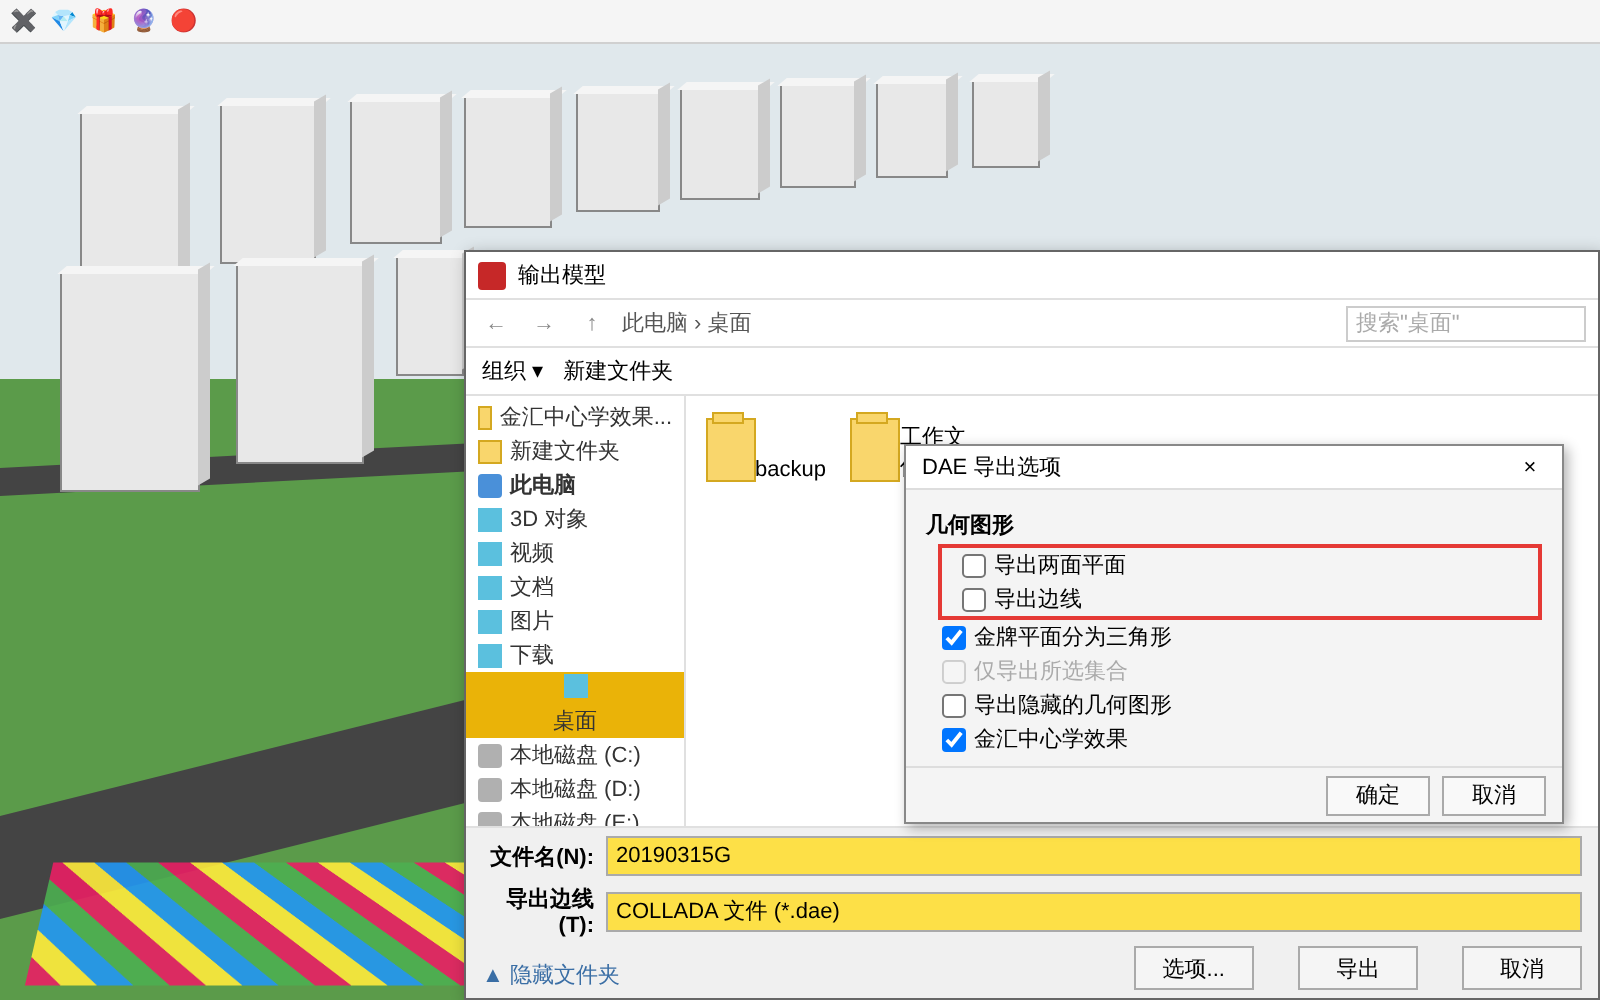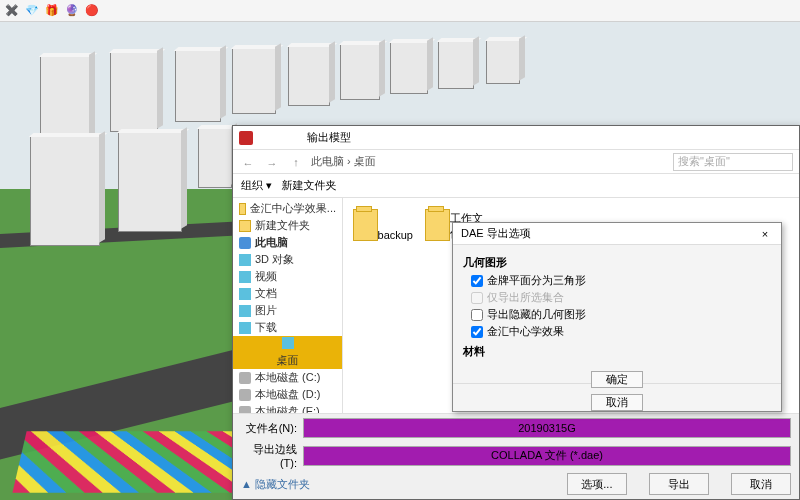--- a/index.html
+++ b/index.html
@@ -11,21 +11,21 @@
 .viewport { position: absolute; top: 22px; left: 0; right: 0; bottom: 0; background: linear-gradient(#e0e8ec 0%, #e0e8ec 35%, #5b9b4a 35%, #5b9b4a 100%); overflow: hidden; }
 
 .bldg { position: absolute; background: #e8e8e8; border: 1px solid #888; }
 .bldg::after { content: ""; position: absolute; right: -6px; top: -4px; width: 6px; height: 100%; background: #ccc; transform: skewY(-30deg); }
 .bldg::before { content: ""; position: absolute; top: -4px; left: 0; right: -6px; height: 4px; background: #f5f5f5; transform: skewX(-50deg); }
 
 .road { position: absolute; background: #444; }
 .colorful { position: absolute; bottom: 0; left: 20px; width: 220px; height: 80px; background: repeating-linear-gradient(45deg,#e91e63 0 12px,#ffeb3b 12px 24px,#2196f3 24px 36px,#4caf50 36px 48px); transform: perspective(400px) rotateX(40deg); opacity: 0.9; }
 
 .dialog { position: absolute; top: 125px; left: 232px; width: 568px; height: 375px; background: #fff; border: 1px solid #666; box-shadow: 2px 2px 8px rgba(0,0,0,0.3); display: flex; flex-direction: column; }
-.dlg-title { height: 24px; background: #fff; border-bottom: 1px solid #e0e0e0; display: flex; align-items: center; padding: 0 6px; gap: 48px; }
+.dlg-title { height: 24px; background: #fff; border-bottom: 1px solid #e0e0e0; display: flex; align-items: center; padding: 0 6px; }
 .dlg-title .ic { width: 14px; height: 14px; background: #c62828; border-radius: 2px; margin-right: 6px; }
 .dlg-nav { height: 24px; background: #fff; border-bottom: 1px solid #e0e0e0; display: flex; align-items: center; padding: 0 6px; gap: 6px; color: #555; }
 .dlg-nav .arrow { width: 18px; text-align: center; color: #888; }
 .dlg-nav .path { flex: 1; }
 .dlg-nav .search { width: 120px; height: 18px; border: 1px solid #ccc; padding: 0 4px; color: #aaa; }
 .dlg-sub { height: 24px; border-bottom: 1px solid #e0e0e0; display: flex; align-items: center; padding: 0 8px; gap: 10px; }
 
 .dlg-body { flex: 1; display: flex; overflow: hidden; }
 .tree { width: 110px; border-right: 1px solid #e0e0e0; overflow: auto; padding: 2px 0; }
 .tree-item { display: flex; align-items: center; padding: 1px 6px; gap: 4px; white-space: nowrap; color: #333; }
@@ -37,35 +37,35 @@
 .ic-blu { background: #5bc0de; }
 
 .files { flex: 1; padding: 10px; position: relative; }
 .file-item { display: inline-flex; flex-direction: row; align-items: flex-end; width: 60px; margin-right: 12px; }
 .folder-ic { width: 38px; height: 32px; background: #f9d66c; border: 1px solid #d4a820; position: relative; }
 .folder-ic::before { content: ""; position: absolute; top: -4px; left: 2px; width: 14px; height: 4px; background: #f9d66c; border: 1px solid #d4a820; }
 .file-item span { margin-top: 3px; }
 
 .dlg-footer { border-top: 1px solid #e0e0e0; background: #f0f0f0; padding: 4px 8px; }
 .ft-row { display: flex; align-items: center; margin-bottom: 4px; gap: 6px; }
-.ft-row label { width: 56px; text-align: right; }
-.ft-row input, .ft-row select { flex: 1; height: 20px; border: 1px solid #aaa; padding: 0 4px; background: #a21caf; text-align: center; }
-.ft-btns { display: flex; justify-content: space-between; align-items: center; }
+.ft-row label { width: 56px; text-align: right; font-weight: bold; }
+.ft-row input, .ft-row select { flex: 1; height: 20px; border: 1px solid #aaa; padding: 0 4px; background: #fde047; }
+.ft-btns { display: flex; justify-content: space-between; align-items: flex-end; }
 .ft-btns .btn { width: 60px; height: 22px; border: 1px solid #aaa; background: #f5f5f5; margin-left: 19px; }
 .collapse { color: #3a6ea5; cursor: pointer; }
 
 .options { position: absolute; top: 222px; left: 452px; width: 330px; height: 190px; background: #f4f4f4; border: 1px solid #888; box-shadow: 2px 2px 6px rgba(0,0,0,0.3); display: flex; flex-direction: column; }
 .opt-title { height: 22px; background: #fff; border-bottom: 1px solid #ddd; display: flex; align-items: center; justify-content: space-between; padding: 0 8px; }
 .opt-close { width: 16px; text-align: center; }
 .opt-body { flex: 1; padding: 6px 10px; overflow: auto; }
 .opt-group { font-weight: bold; margin: 4px 0 2px; }
 .opt-item { display: flex; align-items: center; padding: 1px 0 1px 8px; gap: 4px; }
 .opt-item input { width: 12px; height: 12px; }
 .highlight { border: 2px solid #e53935; padding: 0 2px; margin-left: 6px; }
-.opt-foot { height: 28px; display: flex; justify-content: flex-end; align-items: center; padding: 0 8px; gap: 6px; border-top: 1px solid #ddd; flex-direction: column; }
+.opt-foot { height: 28px; display: flex; justify-content: flex-end; align-items: center; padding: 0 8px; gap: 6px; border-top: 1px solid #ddd; }
 .opt-foot .btn { width: 52px; height: 20px; border: 1px solid #aaa; background: #f9f9f9; }
 </style>
 </head>
 <body>
 
 <div class="toolbar">
   <span class="tool-icon">✖️</span>
   <span class="tool-icon">💎</span>
   <span class="tool-icon">🎁</span>
   <span class="tool-icon">🔮</span>
@@ -185,20 +185,30 @@
   </div>
 </div>
 
 <div class="options">
   <div class="opt-title">
     <span>DAE 导出选项</span>
     <span class="opt-close">×</span>
   </div>
   <div class="opt-body">
     <div class="opt-group">几何图形</div>
+    <div class="highlight">
+      <div class="opt-item">
+          <input type="checkbox" style="">
+          <span>导出两面平面</span>
+        </div>
+      <div class="opt-item">
+          <input type="checkbox" style="">
+          <span>导出边线</span>
+        </div>
+    </div>
     <div class="opt-item">
         <input type="checkbox" checked="" style="">
         <span>金牌平面分为三角形</span>
       </div>
     <div class="opt-item" style="color:#aaa">
         <input type="checkbox" disabled="" style="">
         <span>仅导出所选集合</span>
       </div>
     <div class="opt-item">
         <input type="checkbox" style="">

